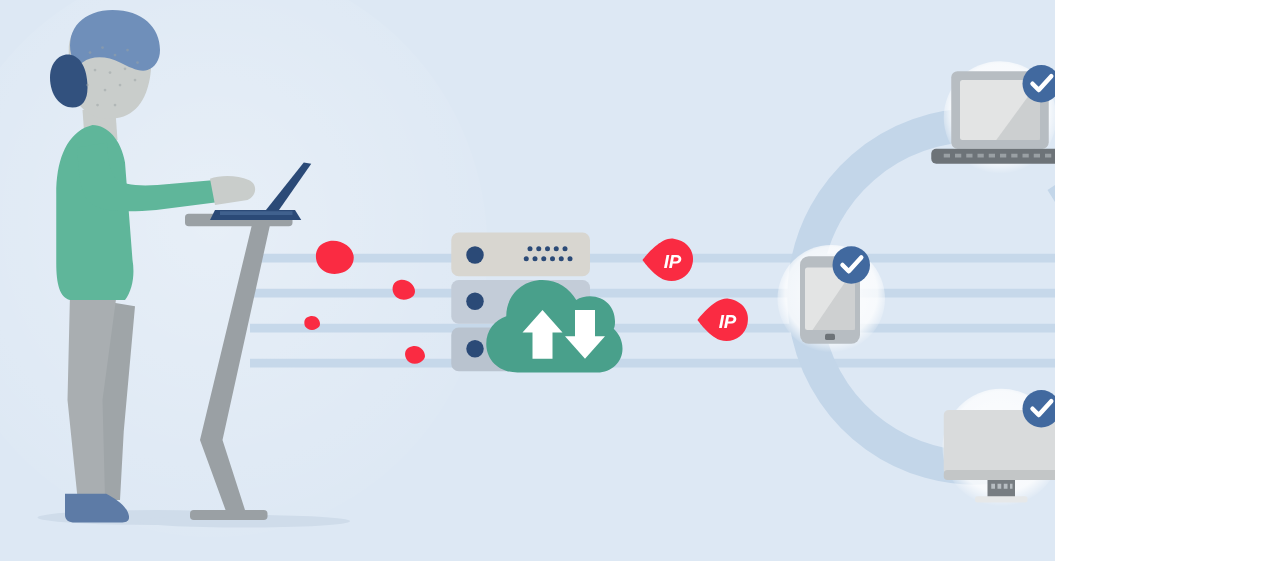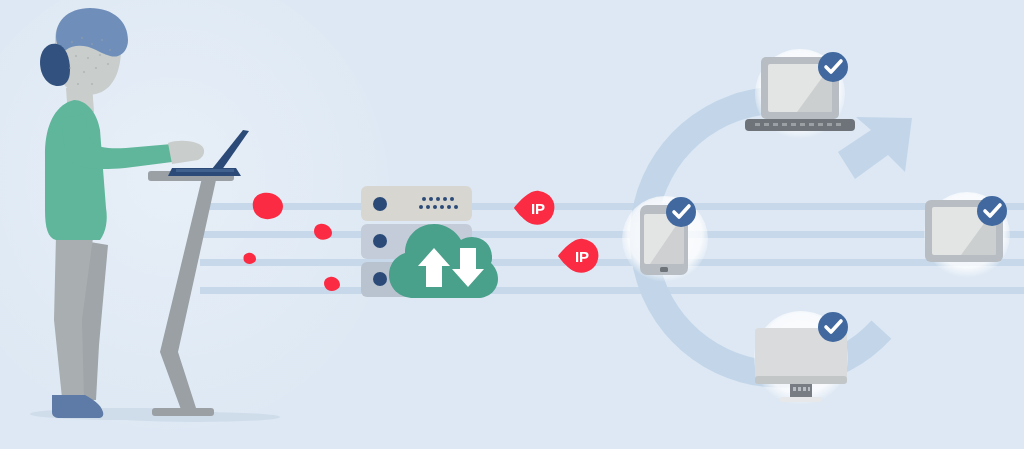--- a/index.html
+++ b/index.html
@@ -3,23 +3,24 @@
 <meta charset="utf-8">
 <style>
   html, body {
     margin: 0;
     padding: 0;
     background: #ffffff;
     font-family: "Liberation Sans", sans-serif;
   }
   #scene {
     position: relative;
-    width: 1024px;
+    width: 844px;
     height: 449px;
     overflow: hidden;
+    font-style: italic;
   }
   #scene svg {
     display: block;
     width: 1024px;
     height: 449px;
   }
   .ip-text {
     font-family: "Liberation Sans", sans-serif;
     font-weight: bold;
     fill: #ffffff;

